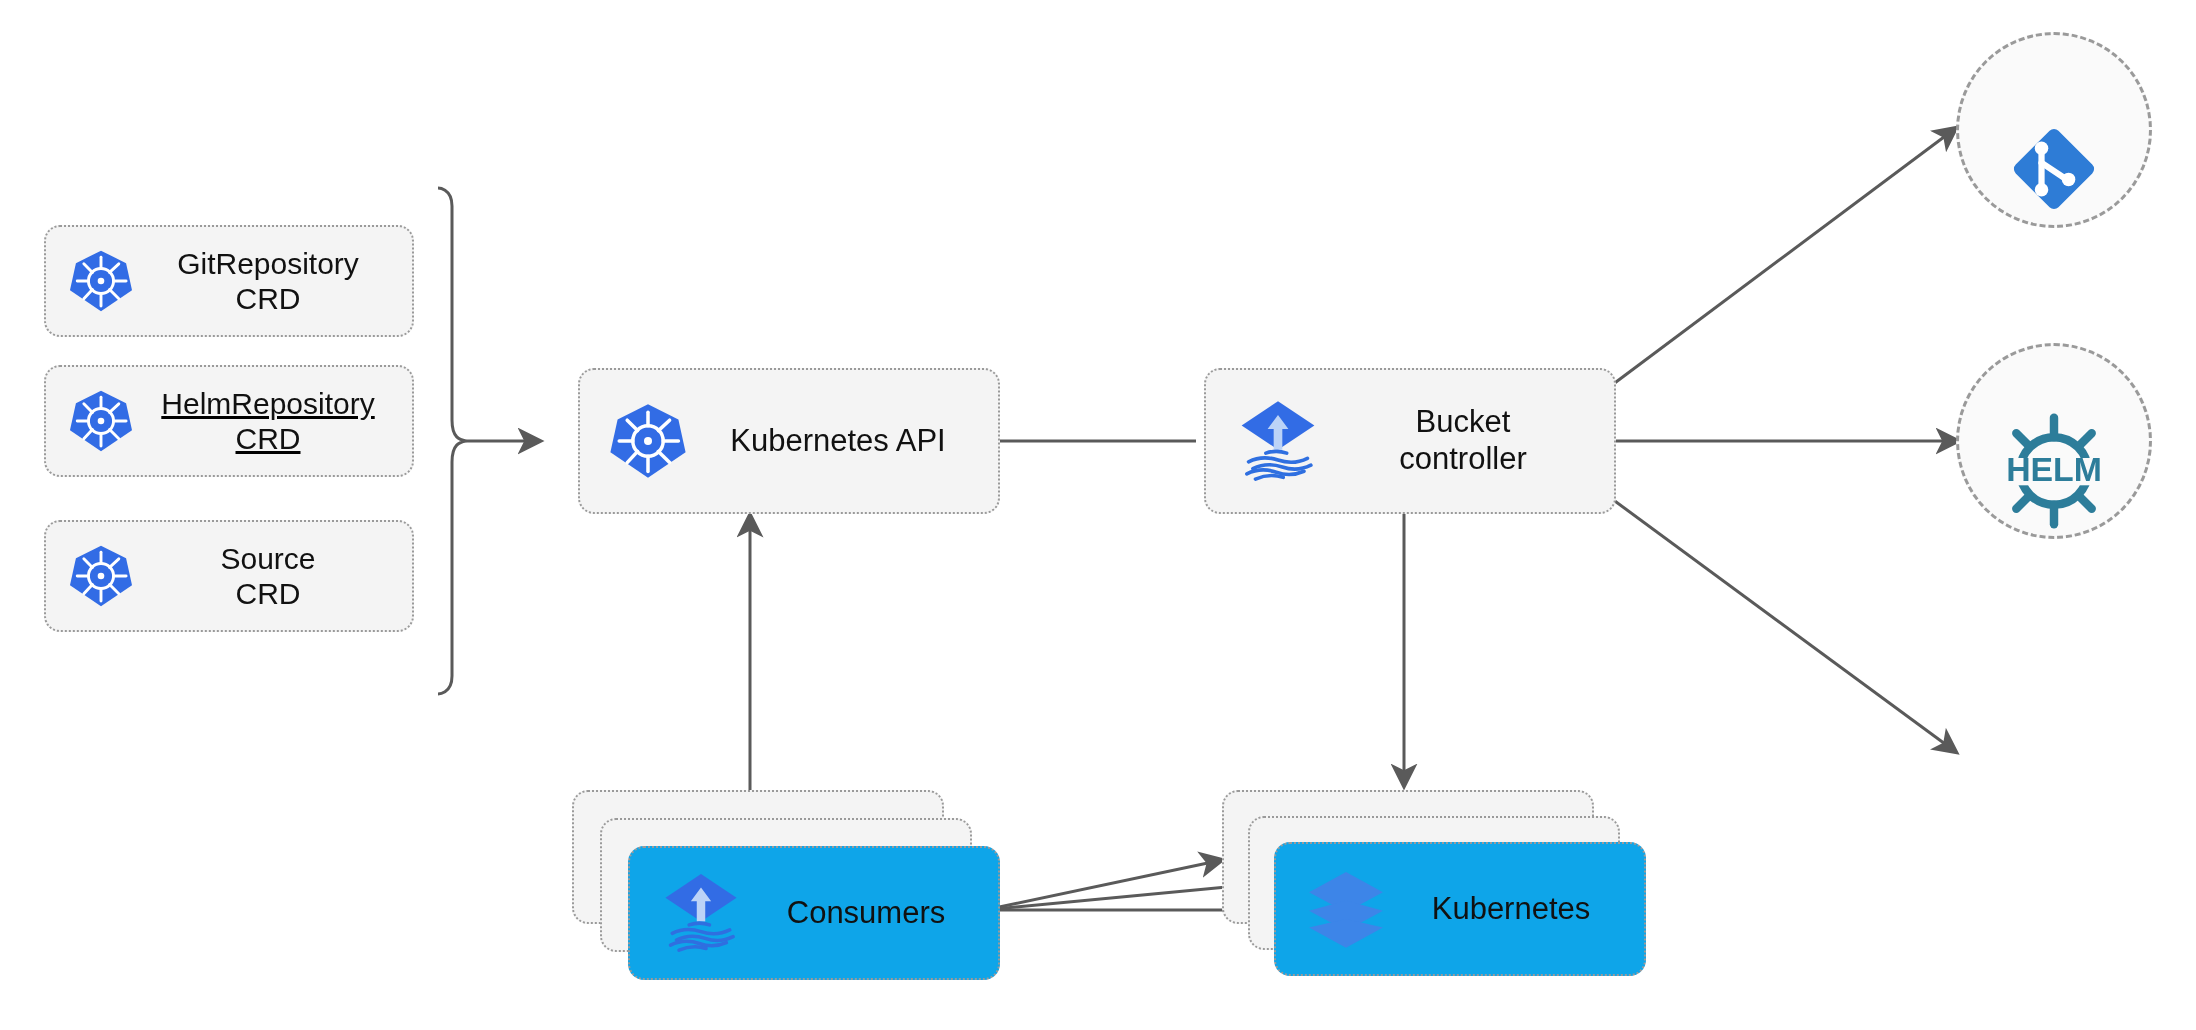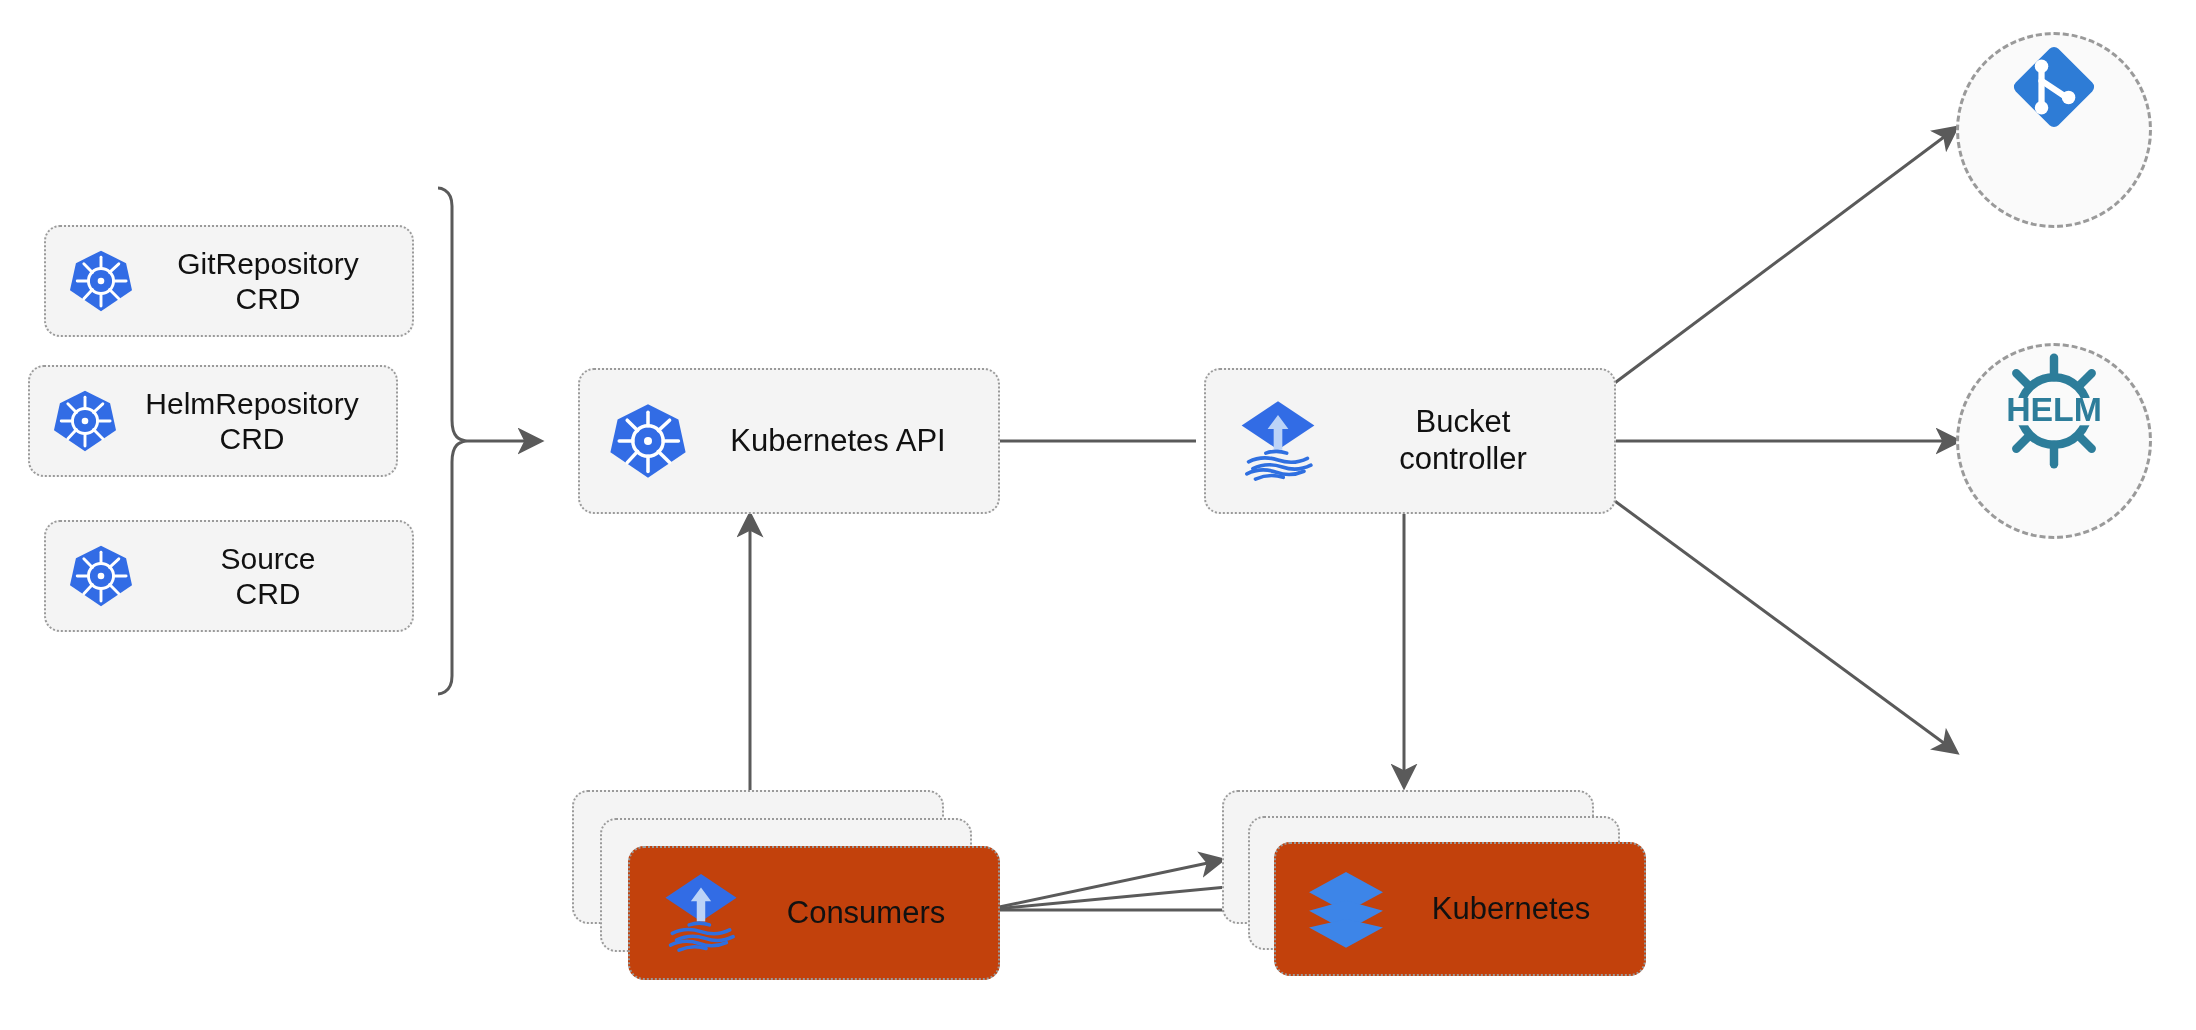--- a/index.html
+++ b/index.html
@@ -71,38 +71,38 @@
   }
   .stack-layer {
     position: absolute;
     background: #f4f4f4;
     border: 2px dotted #9a9a9a;
     border-radius: 16px;
     box-sizing: border-box;
   }
   .stack-front {
     position: absolute;
-    background: #c2410c;
+    background: #0ea5e9;
     border: 2px dotted #9a9a9a;
     border-radius: 16px;
     box-sizing: border-box;
     display: flex;
     align-items: center;
     padding-left: 28px;
   }
 
   
   .dcircle {
     position: absolute;
     border: 3px dashed #9a9a9a;
     border-radius: 50%;
     background: #fafafa;
     box-sizing: border-box;
     display: flex;
-    align-items: flex-start;
+    align-items: flex-end;
     justify-content: center;
   }
 </style>
 </head>
 <body>
 
 <div id="canvas">
 
   <svg id="edges" viewBox="0 0 2196 1030" xmlns="http://www.w3.org/2000/svg">
     <defs>
@@ -153,21 +153,21 @@
           <line x1="77" y1="24" x2="63" y2="37"></line>
           <line x1="37" y1="63" x2="24" y2="77"></line>
         </g>
         <circle cx="50" cy="50" r="5" fill="#ffffff"></circle>
       </svg>
     </span>
     <span class="node-label">GitRepository
 CRD</span>
   </div>
 
-  <div class="node crd" style="left:28px; top:365px;">
+  <div class="node crd" style="left:44px; top:365px;text-decoration:underline;">
     <span class="node-icon">
       <svg width="66" height="66" viewBox="0 0 100 100" xmlns="http://www.w3.org/2000/svg">
         <polygon points="50,4 88,23 97,64 50,96 3,64 12,23" fill="#326ce5"></polygon>
         <g fill="none" stroke="#ffffff" stroke-width="4.4" stroke-linecap="round">
           <circle cx="50" cy="50" r="19"></circle>
           <line x1="50" y1="14" x2="50" y2="31"></line>
           <line x1="50" y1="69" x2="50" y2="88"></line>
           <line x1="14" y1="50" x2="31" y2="50"></line>
           <line x1="69" y1="50" x2="88" y2="50"></line>
           <line x1="24" y1="24" x2="37" y2="37"></line>

